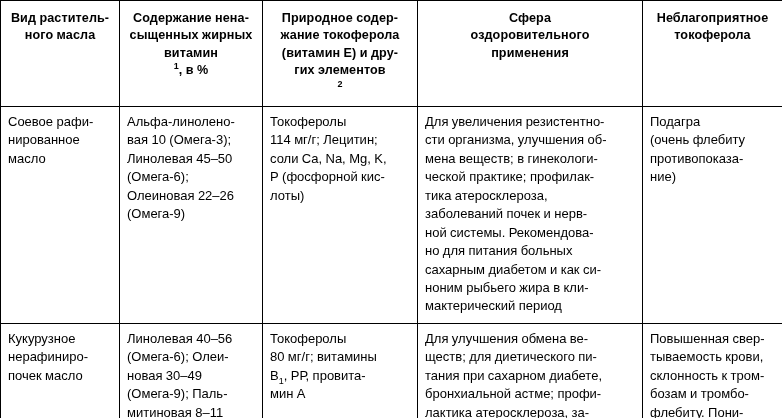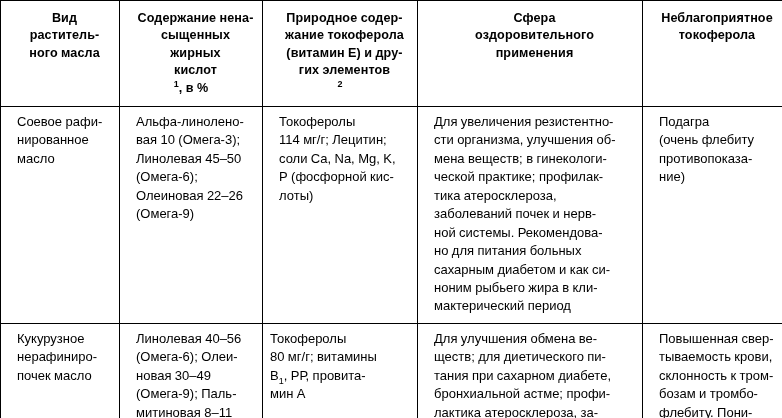--- a/index.html
+++ b/index.html
@@ -55,40 +55,40 @@
   sup {
     font-size: 9px;
     vertical-align: super;
     line-height: 0;
   }
   sub {
     font-size: 9px;
     vertical-align: sub;
     line-height: 0;
   }
-  .cell-text { display: block; margin-left: 9px; }
+  .cell-text { display: block; }
 </style>
 </head>
 <body>
 
 <table id="oil-table">
   <colgroup>
     <col class="c1">
       <col class="c2">
       <col class="c3">
       <col class="c4">
       <col class="c5">
   </colgroup>
   <thead>
     <tr>
       <th><span class="cell-text">Вид раститель-
 ного масла</span></th>
       <th><span class="cell-text">Содержание нена-
 сыщенных жирных
-кислот</span><sup>1</sup><span>, в %</span></th>
+витамин</span><sup>1</sup><span>, в %</span></th>
       <th><span class="cell-text">Природное содер-
 жание токоферола
 (витамин Е)  и дру-
 гих элементов</span><sup>2</sup></th>
       <th><span class="cell-text">Сфера
 оздоровительного
 применения</span></th>
       <th><span class="cell-text">Неблагоприятное
 токоферола</span></th>
     </tr>

